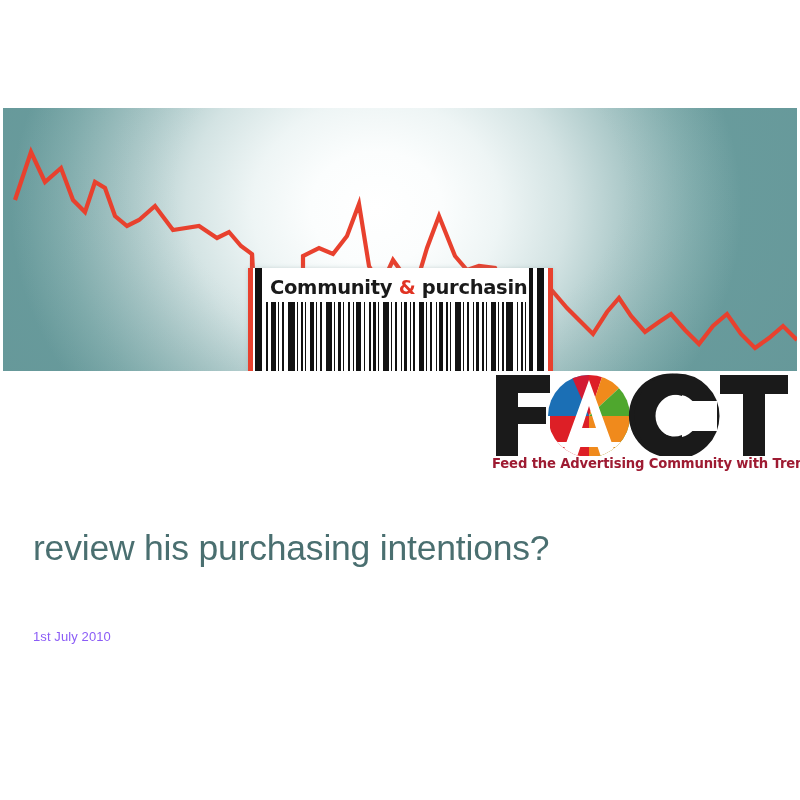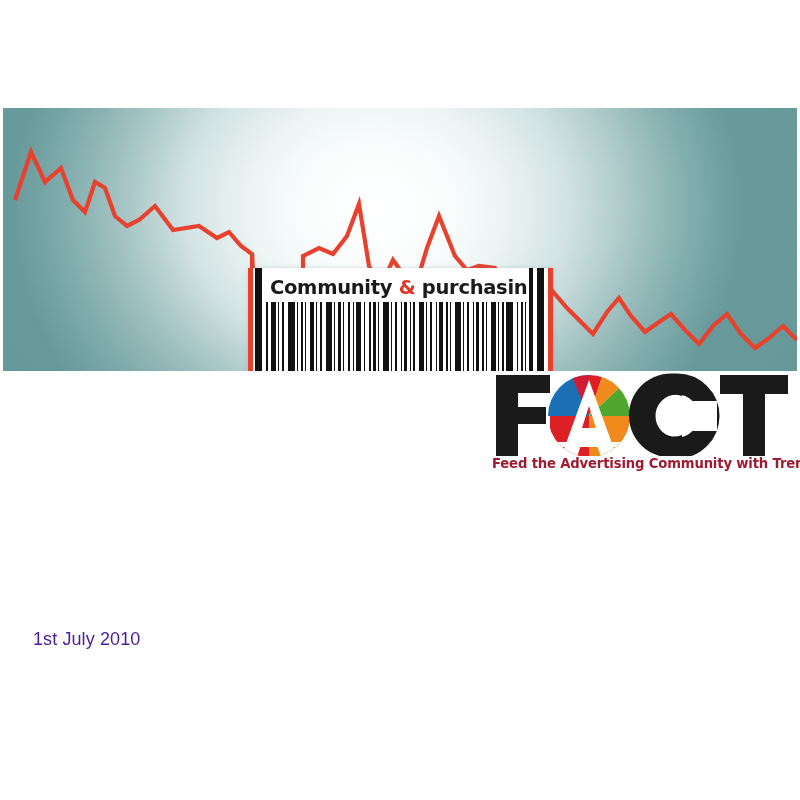--- a/index.html
+++ b/index.html
@@ -154,23 +154,23 @@
     color: #4a6f70;
     letter-spacing: -0.2px;
   }
   #headline .l2 { display: block; }
 
   #date {
     position: absolute;
     left: 33px;
     top: 629px;
     font-family: "Liberation Sans", sans-serif;
-    font-size: 18px;
+    font-size: 13px;
     font-weight: normal;
-    color: #4c1d95;
+    color: #8b5cf6;
     letter-spacing: 0.1px;
   }
 </style>
 </head>
 <body>
 
 <div id="slide">
 
   <div id="banner">
     <div class="vignette"></div>
@@ -277,17 +277,18 @@
       <circle cx="185" cy="44" r="32" fill="none" stroke="#1a1a1a" stroke-width="21"></circle>
       <rect x="185" y="29" width="40" height="30" fill="#ffffff"></rect>
 
       <path fill="#1a1a1a" d="M228,3 L296,3 L296,22 L273,22 L273,84 L251,84 L251,22 L228,22 Z"></path>
     </svg>
 
     <div id="fact-tagline">Feed the Advertising Community with Trends</div>
   </div>
 
   <div id="headline">
+    <span class="l2">review his purchasing intentions?</span>
   </div>
 
   <div id="date">1st July 2010</div>
 
 </div>
 
 </body></html>

